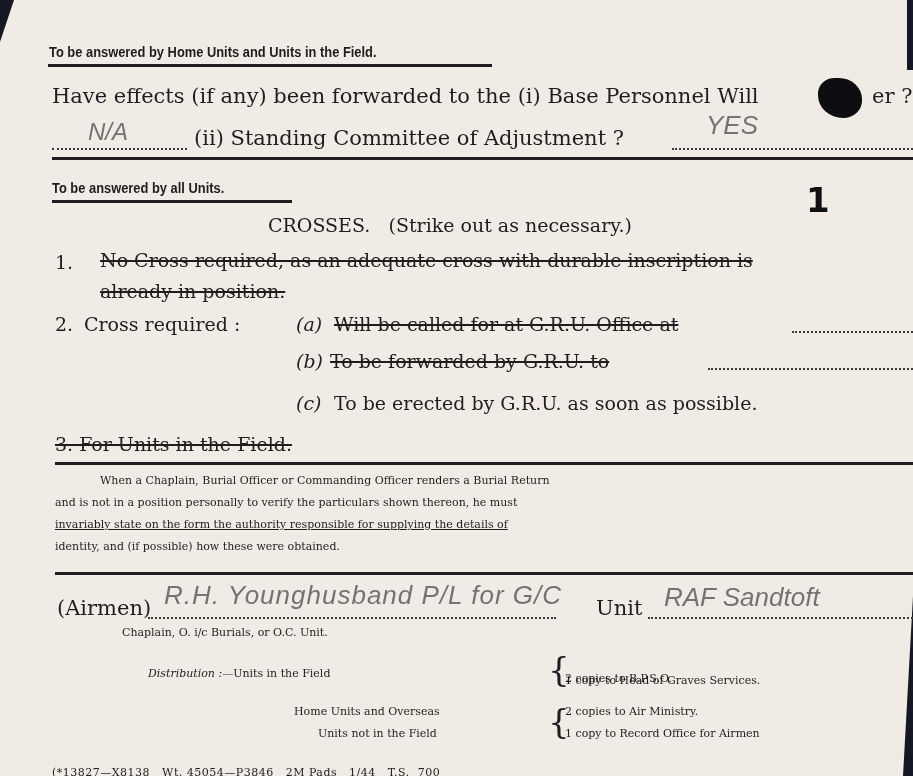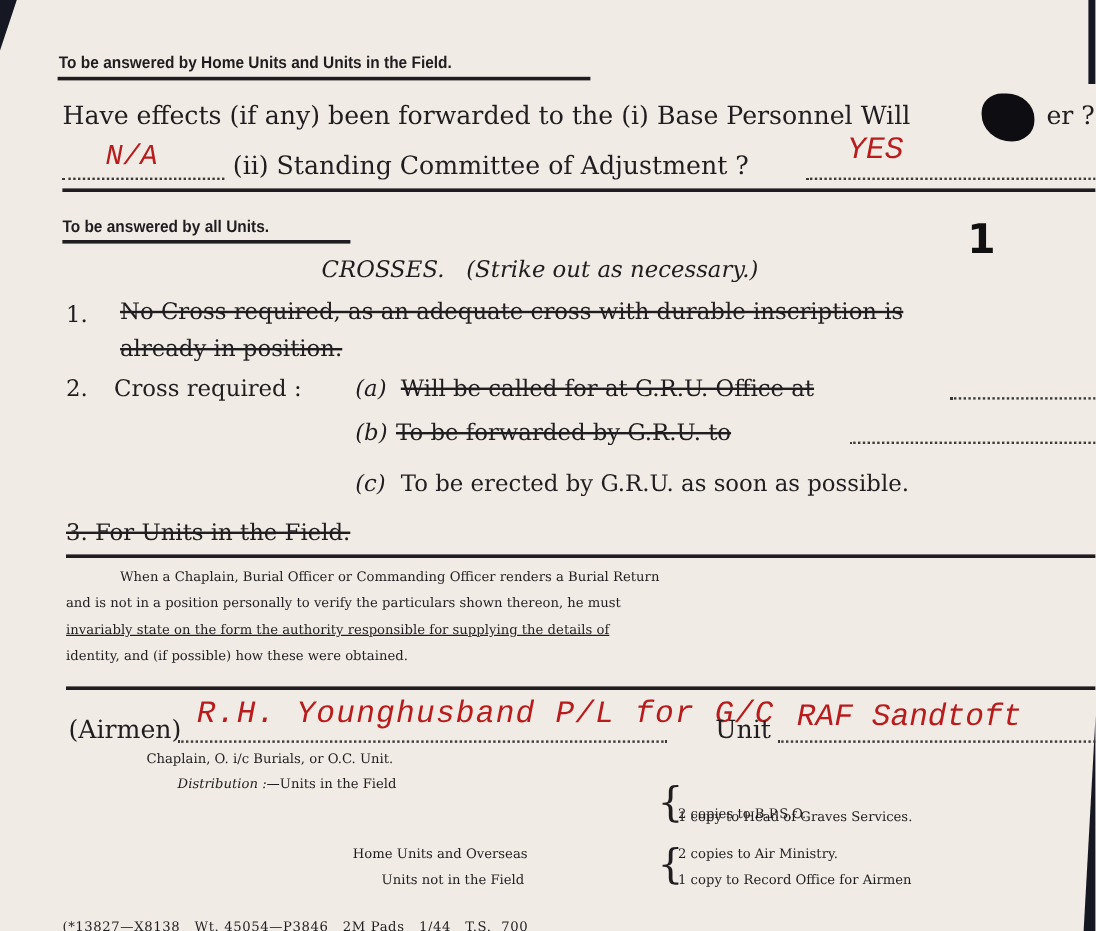--- a/index.html
+++ b/index.html
@@ -24,21 +24,21 @@
   .head-small {
     font-family:"Liberation Sans", sans-serif; font-weight:bold; font-size:14px;
     transform:scaleX(0.92); transform-origin:left;
   }
   .rule-thick { position:absolute; height:3px; background:#1f1d1f; }
   .big { font-size:21px; }
   .mid { font-size:19px; }
   .body-txt { font-size:11px; }
   .dots { border-bottom:2px dotted #3a3a3a; display:inline-block; }
   .hand {
-    position:absolute; font-family:Liberation Mono, monospace; color:#b91c1c;
+    position:absolute; font-family:Liberation Sans, sans-serif; color:#737373;
     font-style:italic; white-space:nowrap;
   }
   .strike { text-decoration:line-through; text-decoration-thickness:2px; }
   .ink-blot {
     position:absolute; background:#0e0e12; border-radius:40% 55% 45% 60%;
   }
   .footer-code { font-size:11px; letter-spacing:0.5px; }
   .brace { font-size:34px; line-height:34px; font-weight:200; }
 </style>
 </head>
@@ -60,31 +60,31 @@
 <div class="abs big" style="left:194px;top:126px;">(ii) Standing Committee of Adjustment ?</div>
 <div class="abs dots" style="left:672px;top:148px;width:241px;"></div>
 <div class="hand" style="left:706px;top:110px;font-size:26px;">YES</div>
 
 <div class="rule-thick" style="left:52px;top:157px;width:861px;"></div>
 
 <div class="abs head-small" style="left:52px;top:180px;">To be answered by all Units.</div>
 <div class="rule-thick" style="left:52px;top:200px;width:240px;"></div>
 <div class="abs" style="left:806px;top:180px;font-size:34px;font-weight:bold;color:#111;font-family:'DejaVu Sans',sans-serif;">1</div>
 
-<div class="abs mid" style="left:268px;top:214px;font-style:italic;">
+<div class="abs mid" style="left:268px;top:214px;">
   <span>CROSSES.</span>&nbsp;&nbsp;
   <span>(Strike out as necessary.)</span>
 </div>
 
 <div class="abs mid" style="left:55px;top:251px;">1.</div>
 <div class="abs mid strike" style="left:100px;top:249px;">No Cross required, as an adequate cross with durable inscription is</div>
 <div class="abs mid strike" style="left:100px;top:280px;">already in position.</div>
 
 <div class="abs mid" style="left:55px;top:313px;">2.</div>
-<div class="abs mid" style="left:95px;top:313px;text-align:center;">Cross required :</div>
+<div class="abs mid" style="left:84px;top:313px;text-align:center;">Cross required :</div>
 <div class="abs mid" style="left:296px;top:313px;font-style:italic;">(a)</div>
 <div class="abs mid strike" style="left:334px;top:313px;">Will be called for at G.R.U. Office at</div>
 <div class="abs dots" style="left:792px;top:331px;width:121px;"></div>
 
 <div class="abs mid" style="left:296px;top:350px;font-style:italic;">(b)</div>
 <div class="abs mid strike" style="left:330px;top:350px;">To be forwarded by G.R.U. to</div>
 <div class="abs dots" style="left:708px;top:368px;width:205px;"></div>
 
 <div class="abs mid" style="left:296px;top:392px;font-style:italic;">(c)</div>
 <div class="abs mid" style="left:334px;top:392px;">To be erected by G.R.U. as soon as possible.</div>
@@ -101,21 +101,21 @@
 <div class="rule-thick" style="left:55px;top:572px;width:858px;"></div>
 
 <div class="abs big" style="left:57px;top:596px;">(Airmen)</div>
 <div class="abs dots" style="left:148px;top:617px;width:408px;"></div>
 <div class="hand" style="left:164px;top:580px;font-size:26px;letter-spacing:1px;">R.H. Younghusband P/L for G/C</div>
 <div class="abs big" style="left:596px;top:596px;">Unit</div>
 <div class="abs dots" style="left:648px;top:617px;width:265px;"></div>
 <div class="hand" style="left:664px;top:582px;font-size:26px;">RAF Sandtoft</div>
 <div class="abs body-txt" style="left:122px;top:626px;">Chaplain, O. i/c Burials, or O.C. Unit.</div>
 
-<div class="abs body-txt" style="left:148px;top:647px;">
+<div class="abs body-txt" style="left:148px;top:667px;">
   <span style="font-style:italic;">Distribution :—</span><span>Units in the Field</span>
 </div>
 <div class="abs brace" style="left:548px;top:652px;">{</div>
 <div class="abs body-txt" style="left:565px;top:672px;">2 copies to B.P.S.O.</div>
 <div class="abs body-txt" style="left:565px;top:674px;text-align:right;">1 copy to Head of Graves Services.</div>
 
 <div class="abs body-txt" style="left:294px;top:705px;">Home Units and Overseas</div>
 <div class="abs body-txt" style="left:318px;top:727px;">Units not in the Field</div>
 <div class="abs brace" style="left:548px;top:704px;">{</div>
 <div class="abs body-txt" style="left:565px;top:705px;">2 copies to Air Ministry.</div>

